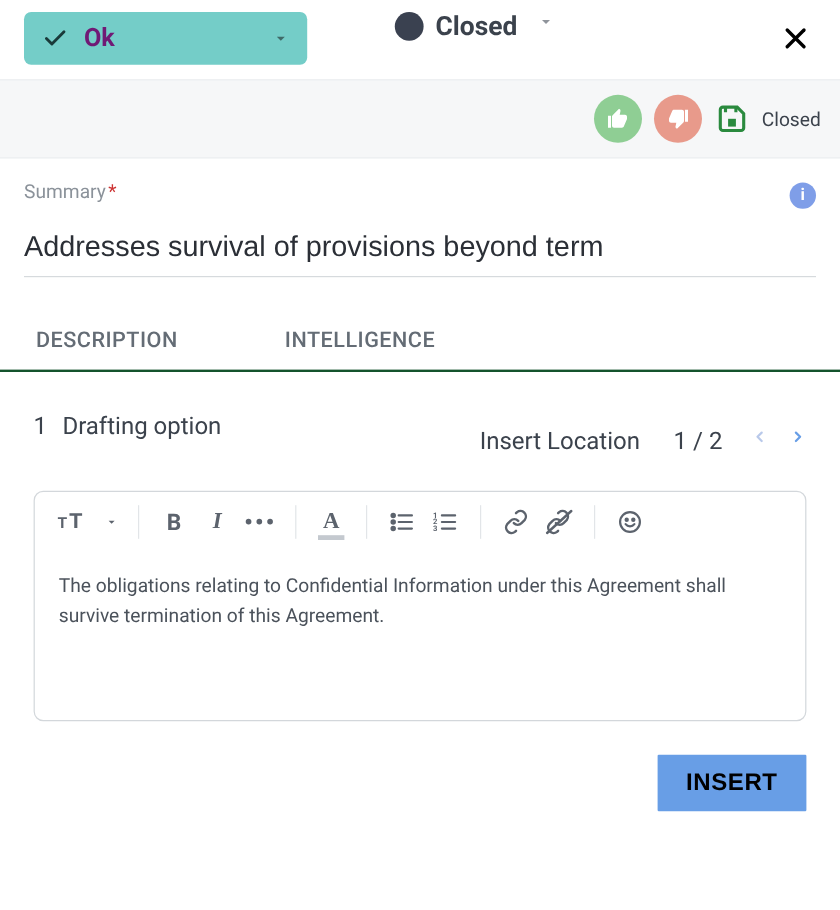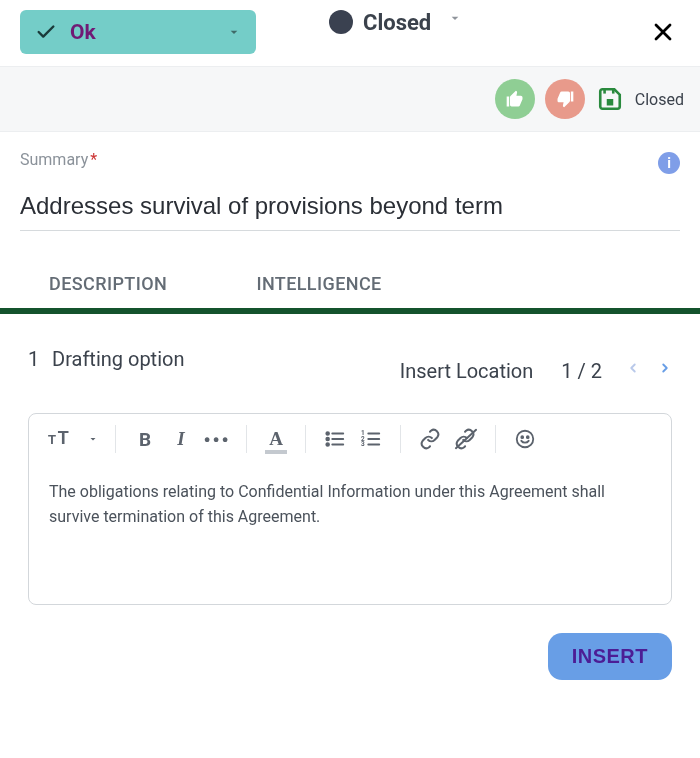--- a/index.html
+++ b/index.html
@@ -127,23 +127,22 @@
     float: right;
     width: 22px; height: 22px; border-radius: 50%;
     background: #7f9ee8; color: #fff;
     font-size: 14px; font-weight: 700;
     display: inline-flex; align-items: center; justify-content: center;
     cursor: pointer;
     margin-top: 2px;
   }
   .tabs {
     display: flex;
-    border-bottom: 6px solid #14532d;
+    border-bottom: 2px solid #14532d;
     margin-top: 22px;
-    padding-left: 19px;
   }
   .tab {
     flex: 1 0 auto;
     text-align: center;
     font-size: 18px;
     font-weight: 500;
     letter-spacing: 0.4px;
     color: var(--grey-text);
     padding: 12px 4px 14px;
     cursor: pointer;
@@ -213,25 +212,25 @@
     color: #4b525b;
     min-height: 140px;
     outline: none;
   }
   .insert-row {
     display: flex; justify-content: flex-end;
     padding: 20px 28px 10px;
   }
   .insert-btn {
     background: var(--blue);
-    color: #4c1d95;
+    color: #000000;
     font-size: 20px; font-weight: 700;
     letter-spacing: 0.5px;
     border: none;
-    border-radius: 14px;
+    border-radius: 1px;
     padding: 12px 24px;
     cursor: pointer;
   }
 </style>
 </head>
 <body>
 
 <div class="top-bar">
   <div class="pill-ok">
     <span class="check">

